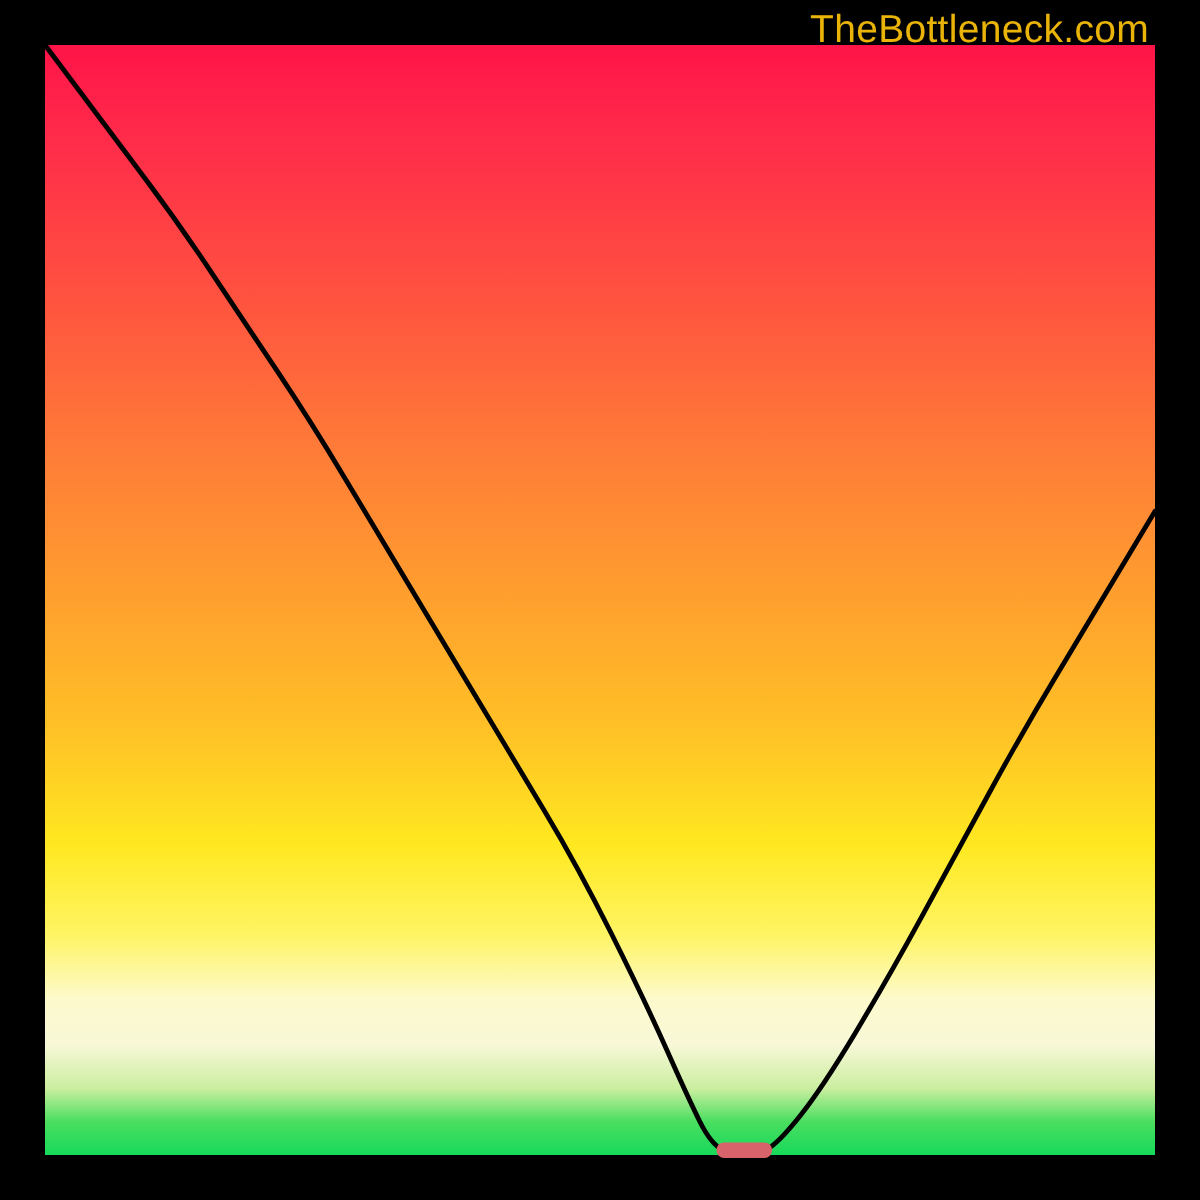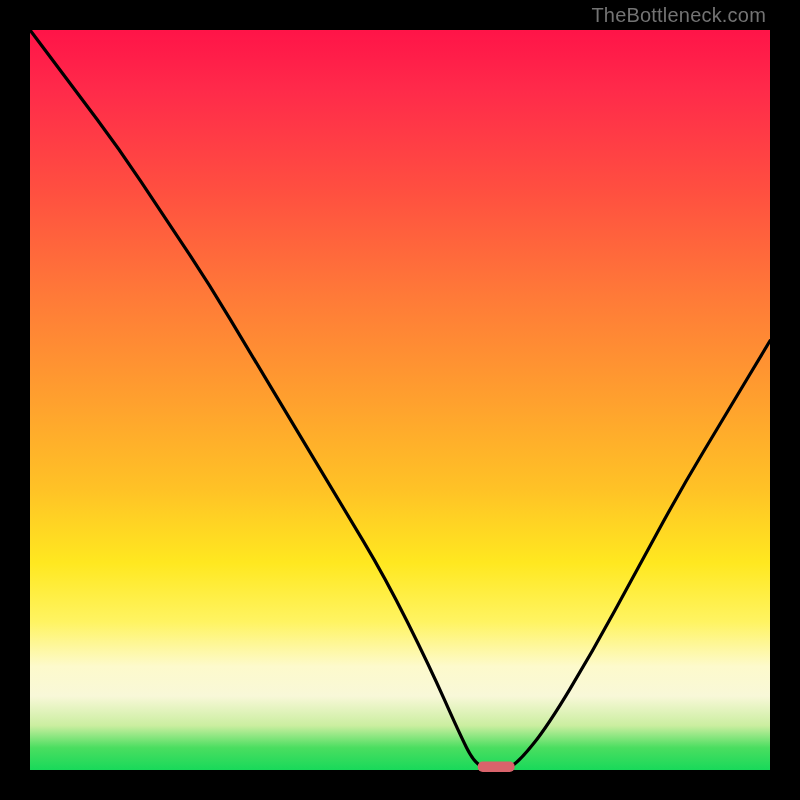--- a/index.html
+++ b/index.html
@@ -46,22 +46,22 @@
     left: 0;
     top: 0;
     width: 740px;
     height: 740px;
     overflow: visible;
   }
   .watermark {
     position: absolute;
     top: 4px;
     right: 34px;
-    color: #737373;
-    font-size: 20px;
+    color: #eab308;
+    font-size: 26px;
     font-weight: 500;
     letter-spacing: 0.2px;
     user-select: none;
   }
   .marker {
     fill: #d9636b;
     stroke: none;
   }
 </style>
 </head>

